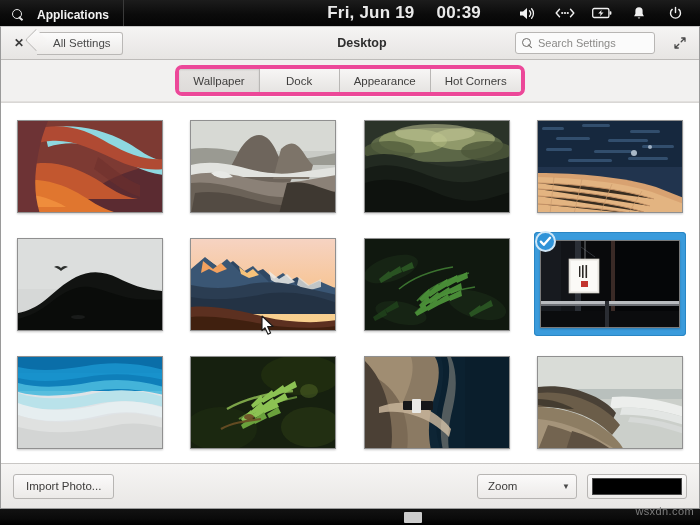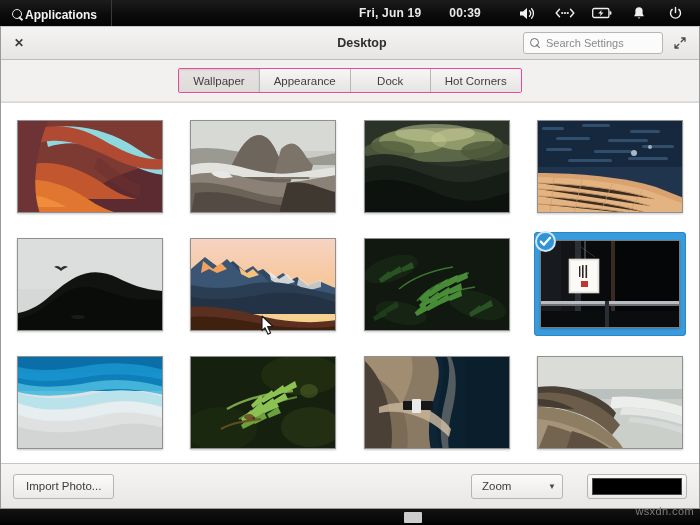--- a/index.html
+++ b/index.html
@@ -12,39 +12,39 @@
 
   
   #top-panel {
     position: absolute; top: 0; left: 0;
     width: 700px; height: 26px;
     background: linear-gradient(180deg,#1c1c1c 0%, #0b0b0b 55%, #050505 100%);
     display: flex; align-items: center;
     color: #e8e8e8;
   }
   #applications-menu {
-    display: flex; align-items: center; gap: 1px;
+    display: flex; align-items: center; gap: 13px;
     padding: 3px 14px 0 12px; height: 26px;
     font-size: 12px; font-weight: bold; color: #f2f2f2;
     border-right: 1px solid #3a3a3a;
   }
   .mag-icon { width: 12px; height: 12px; position: relative; display: inline-block; }
   .mag-icon::before {
     content: ""; position: absolute; left: 0; top: 0;
     width: 8px; height: 8px; border: 1.4px solid #e6e6e6; border-radius: 50%;
   }
   .mag-icon::after {
     content: ""; position: absolute; left: 7px; top: 7.5px;
     width: 5px; height: 1.5px; background: #e6e6e6;
     transform: rotate(42deg); transform-origin: left center;
   }
   #panel-spacer { flex: 1; }
   #panel-clock {
-    display: flex; align-items: center; gap: 28px;
-    font-size: 12px; font-weight: bold; color: #e9e9e9;
+    display: flex; align-items: center; gap: 22px;
+    font-size: 17px; font-weight: bold; color: #e9e9e9;
     letter-spacing: .2px;
   }
   #panel-tray {
     display: flex; align-items: center; gap: 0;
     margin-left: 28px; padding-right: 6px;
   }
   .tray-btn {
     width: 37px; height: 26px;
     display: flex; align-items: center; justify-content: center;
     color: #f0f0f0;
@@ -96,21 +96,21 @@
     border-radius: 0 0 0 3px;
   }
   #header-title {
     position: absolute; left: 0; right: 0; top: 0; bottom: 0;
     display: flex; align-items: center; justify-content: center;
     font-size: 12.5px; font-weight: bold; color: #2e2e2e;
     pointer-events: none;
     padding-left: 24px;
   }
   #header-right {
-    margin-left: auto; display: flex; align-items: center; gap: 6px;
+    margin-left: auto; display: flex; align-items: center; gap: 14px;
   }
   #search-box {
     width: 140px; height: 22px;
     background: #fbfbfb;
     border: 1px solid #b8b6b4;
     border-radius: 3px;
     display: flex; align-items: center; gap: 5px;
     padding: 0 6px;
   }
   .mag-icon-dark { width: 11px; height: 11px; position: relative; display: inline-block; flex:0 0 11px;}
@@ -137,22 +137,22 @@
 
   
   #tab-area {
     flex: 0 0 42px;
     background: #f2f1f0;
     display: flex; align-items: center; justify-content: center;
     border-bottom: 1px solid #e2e0de;
   }
   #tab-bar {
     display: flex;
-    border: 1px solid #ec4899;
-    border-radius: 2px;
+    border: 4px solid #ec4899;
+    border-radius: 7px;
     overflow: hidden;
     background: #e9e7e5;
     box-shadow: 0 1px 0 rgba(255,255,255,.6);
     justify-content: space-between;
   }
   .tab {
     height: 23px; padding: 0 14px;
     display: flex; align-items: center; justify-content: center;
     font-size: 11.5px; color: #3f3e3d;
     background: linear-gradient(180deg,#f7f6f5 0%, #e6e4e2 100%);
@@ -209,33 +209,33 @@
     z-index: 4;
   }
   .check-badge svg { display:block; }
 
   
   #bottom-bar {
     flex: 0 0 44px;
     background: linear-gradient(180deg,#f6f5f4 0%, #e9e7e5 100%);
     display: flex; align-items: center;
     padding: 0 12px;
-    gap: 24px;
+    gap: 10px;
   }
   .gtk-button {
     height: 25px; padding: 0 12px;
     display: flex; align-items: center; justify-content: center;
     font-size: 11.5px; color: #3d3c3b;
     background: linear-gradient(180deg,#fbfafa 0%, #eceae8 100%);
     border: 1px solid #b7b5b3;
     border-radius: 3px;
   }
   #bottom-spacer { flex: 1; }
   #zoom-combo {
-    width: 92px; height: 25px;
+    width: 100px; height: 25px;
     display: flex; align-items: center;
     padding: 0 6px 0 10px;
     font-size: 11.5px; color: #3d3c3b;
     background: linear-gradient(180deg,#fbfafa 0%, #eceae8 100%);
     border: 1px solid #b7b5b3;
     border-radius: 3px;
   }
   #zoom-combo .caret { margin-left: auto; font-size: 8px; color: #4a4a4a; }
   #color-swatch-button {
     width: 100px; height: 25px;
@@ -324,20 +324,23 @@
     </div>
   </div>
 </div>
 
 <div id="settings-window">
 
   <div id="window-header">
     <div id="close-button">
       <span>✕</span>
     </div>
+    <div id="all-settings-button">
+      <span>All Settings</span>
+    </div>
     <div id="header-title">
       <span>Desktop</span>
     </div>
     <div id="header-right">
       <div id="search-box">
         <span class="mag-icon-dark"></span>
         <input id="search-input" type="text" placeholder="Search Settings" style="">
       </div>
       <div id="maximize-button">
         <svg width="14" height="14" viewBox="0 0 14 14">
@@ -347,24 +350,24 @@
       </div>
     </div>
   </div>
 
   <div id="tab-area">
     <div id="tab-bar">
       <div class="tab active">
         <span>Wallpaper</span>
       </div>
       <div class="tab">
+        <span>Dock</span>
+      </div>
+      <div class="tab">
         <span>Appearance</span>
-      </div>
-      <div class="tab">
-        <span>Dock</span>
       </div>
       <div class="tab">
         <span>Hot Corners</span>
       </div>
     </div>
   </div>
 
   <div id="wallpaper-grid">
 
     <div class="thumb-cell">

